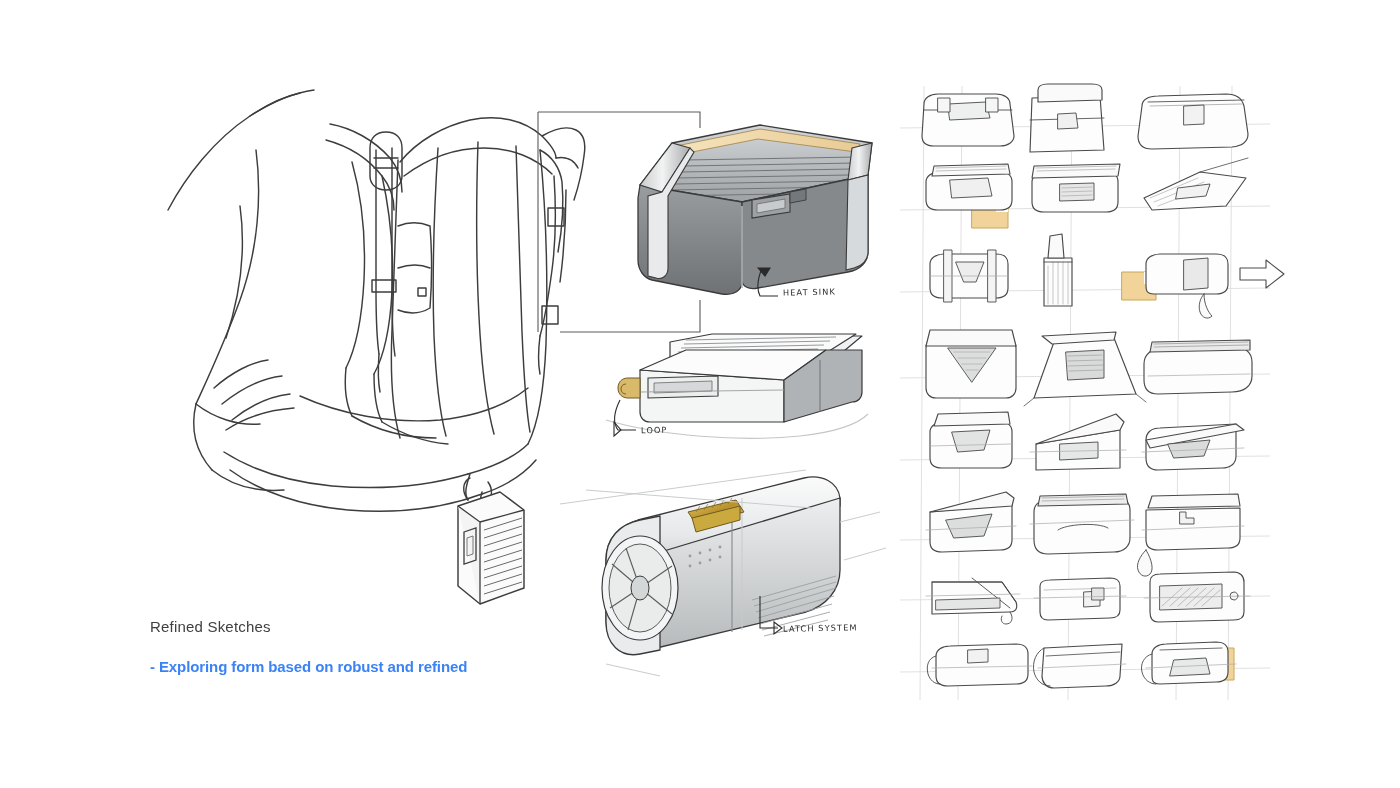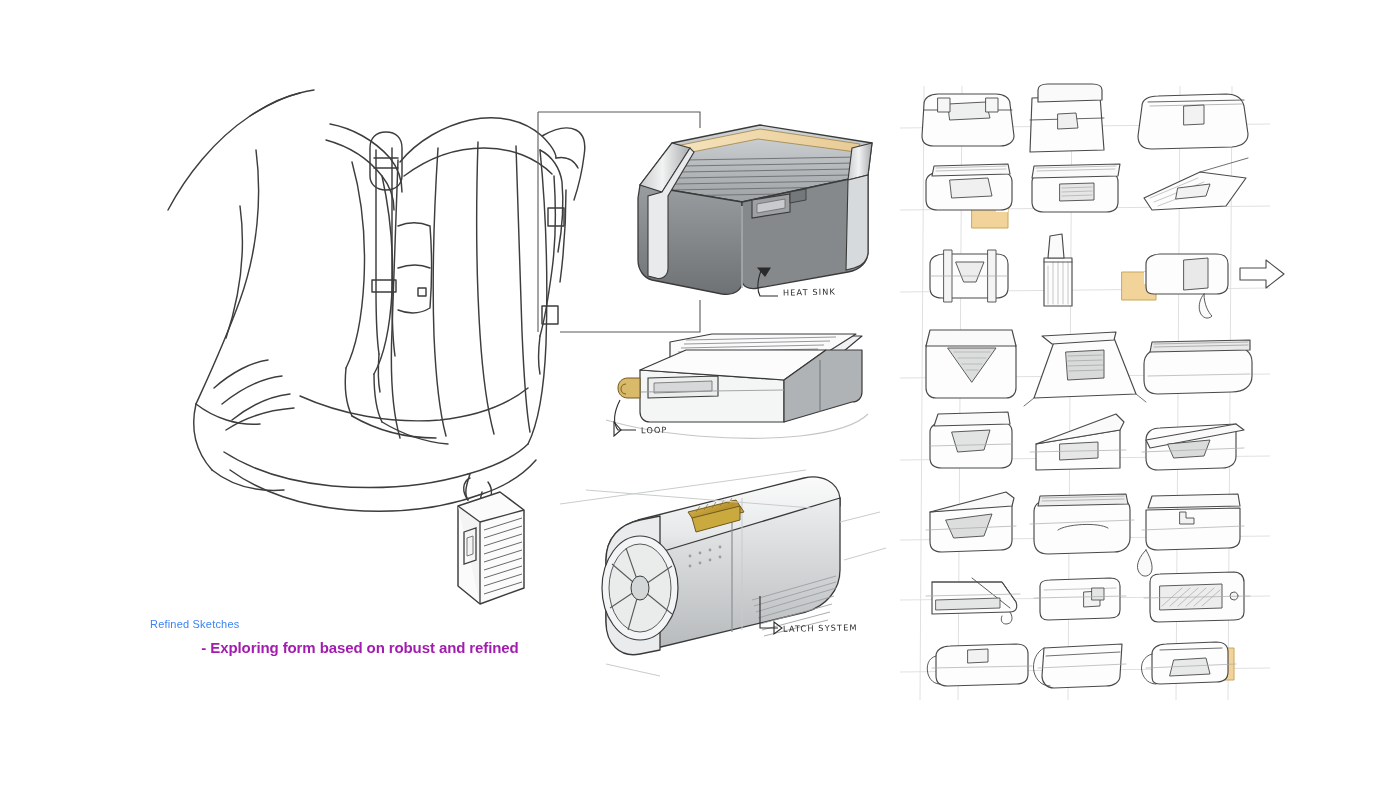--- a/index.html
+++ b/index.html
@@ -12,26 +12,26 @@
   #board { position: relative; width: 1400px; height: 788px; background: #fff; }
 
   .layer { position: absolute; top: 0; left: 0; width: 1400px; height: 788px; }
   svg { display: block; }
 
   
   #caption {
     position: absolute; left: 150px; top: 618px; width: 420px;
   }
   #caption .cap-title {
-    font-size: 11px; color: #3b82f6; font-weight: 400;
-    letter-spacing: .2px; margin-bottom: 7px;
+    font-size: 15px; color: #404040; font-weight: 400;
+    letter-spacing: .2px; margin-bottom: 21px;
   }
   #caption .cap-line {
-    font-size: 15px; color: #a21caf; font-weight: 700;
-    letter-spacing: -.1px; line-height: 1.45; text-align: center;
+    font-size: 15px; color: #3b82f6; font-weight: 700;
+    letter-spacing: -.1px; line-height: 1.45;
   }
 
   
   .callout {
     position: absolute;
     font-family: "DejaVu Sans", sans-serif;
     font-size: 8.2px;
     letter-spacing: 1.1px;
     color: #2a2a2a;
     white-space: nowrap;

